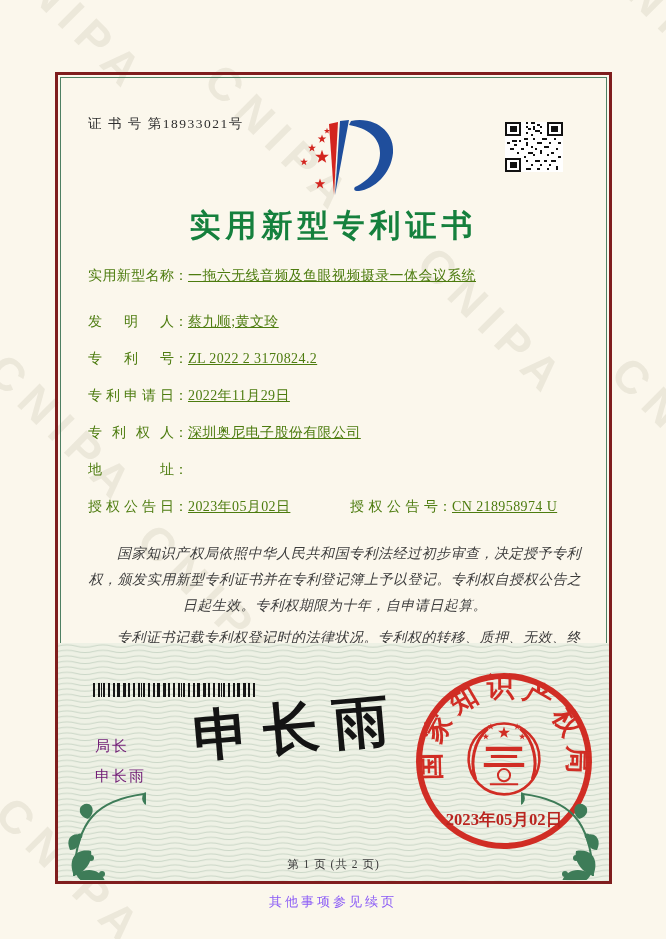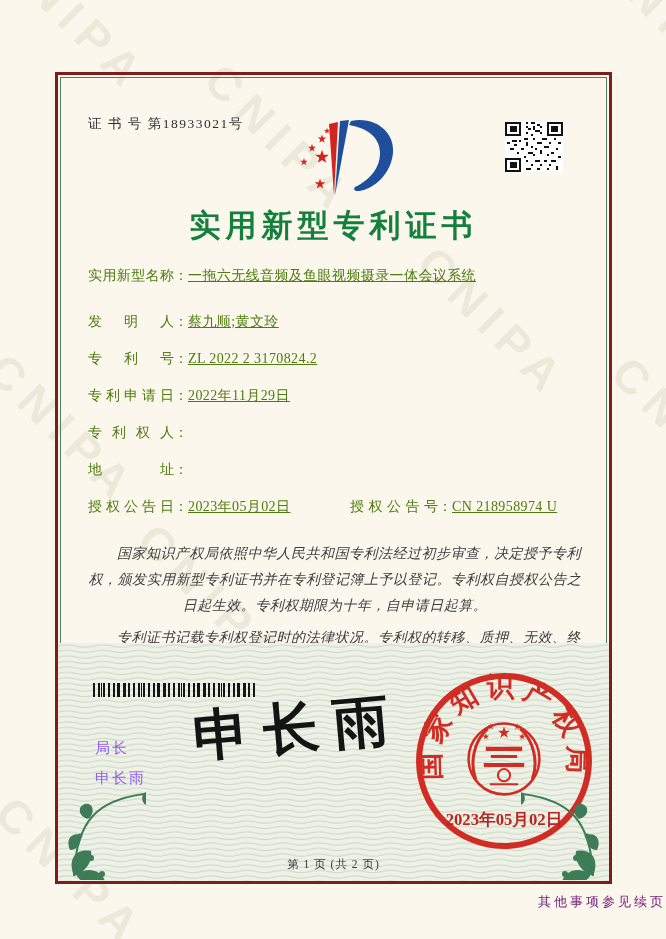--- a/index.html
+++ b/index.html
@@ -37,33 +37,33 @@
     color:#3c3c3c;font-style:italic;text-align:center;}
   .paras p{margin:0 0 6px 0;text-indent:2em;letter-spacing:0.5px;}
 
   
   .band{position:absolute;left:0;right:0;bottom:0;height:238px;background:#eef1e5;}
   .band svg.waves{position:absolute;inset:0;width:100%;height:100%;}
   .barcode{position:absolute;left:35px;top:40px;width:162px;height:14px;
     background-image:repeating-linear-gradient(90deg,#161616 0 2px,transparent 2px 5px),
       repeating-linear-gradient(90deg,#161616 0 1px,transparent 1px 8px);}
   .director{position:absolute;left:37px;top:90px;
-    font-family:Liberation Serif, serif;
-    font-size:15px;line-height:30px;letter-spacing:2px;color:#8b5cf6;}
+    font-family:Liberation Mono, monospace;
+    font-size:15px;line-height:30px;letter-spacing:2px;color:#701a75;}
   .signature{position:absolute;left:135px;top:48px;font-size:56px;font-weight:600;
     color:#141414;letter-spacing:14px;transform:rotate(-5deg);white-space:nowrap;}
   .seal{position:absolute;left:355px;top:27px;width:182px;height:182px;}
   .page-ind{position:absolute;left:0;right:0;top:214px;text-align:center;
     font-size:11.5px;letter-spacing:1px;color:#3a3a3a;}
   .orn{position:absolute;width:88px;height:92px;bottom:1px;}
   .orn.left{left:0;}
   .orn.right{right:0;transform:scaleX(-1);}
 
-  .footer-note{position:absolute;left:0;right:0;top:893px;text-align:right;
-    font-size:13px;letter-spacing:3px;color:#701a75;z-index:1;}
+  .footer-note{position:absolute;left:0;right:0;top:893px;text-align:center;
+    font-size:13px;letter-spacing:3px;color:#8b5cf6;z-index:1;}
 </style>
 </head>
 <body>
 
 <div class="stage">
 
   <div class="wm" style="left:-22px;top:-10px;">CNIPA</div>
   <div class="wm" style="left:578px;top:-6px;">CNIPA</div>
   <div class="wm" style="left:185px;top:112px;">CNIPA</div>
   <div class="wm" style="left:398px;top:295px;">CNIPA</div>
@@ -124,20 +124,21 @@
           <span class="fvalue">ZL 2022 2 3170824.2</span>
       </div>
       <div class="frow">
         <span class="flabel">专利申请日</span>
           <span class="fcolon">：</span>
           <span class="fvalue">2022年11月29日</span>
       </div>
       <div class="frow">
         <span class="flabel">专利权人</span>
           <span class="fcolon">：</span>
+          <span class="fvalue">深圳奥尼电子股份有限公司</span>
       </div>
       <div class="frow">
         <span class="flabel">地址</span>
           <span class="fcolon">：</span>
       </div>
       <div class="frow">
         <span class="flabel">授权公告日</span>
           <span class="fcolon">：</span>
           <span class="fvalue fixedw">2023年05月02日</span>
           <span class="flabel flabel2">授权公告号</span>

